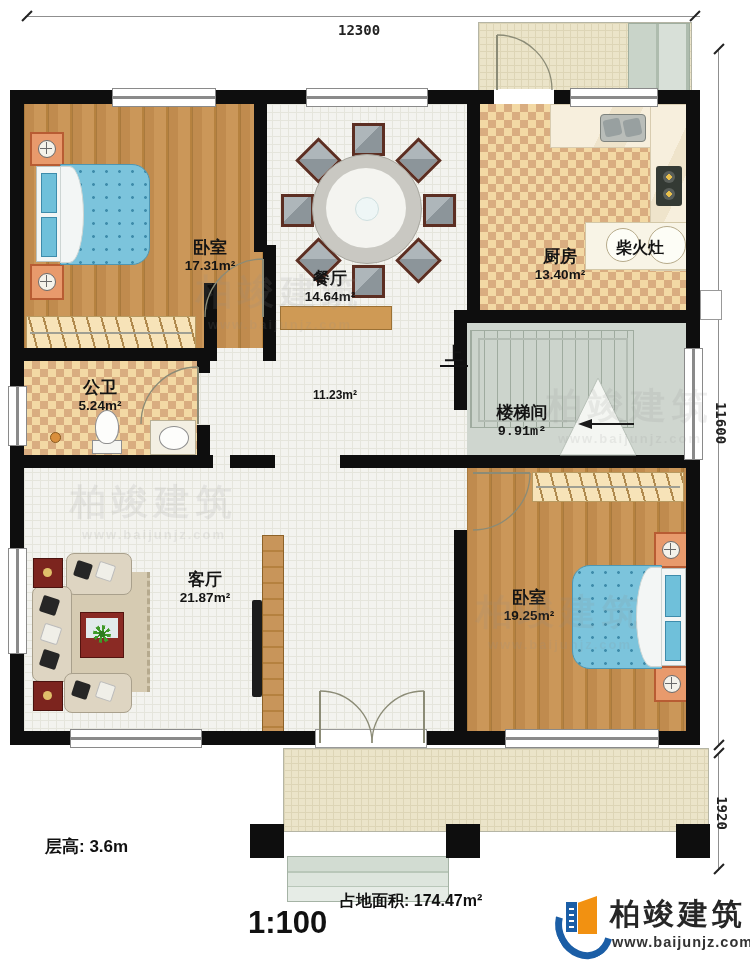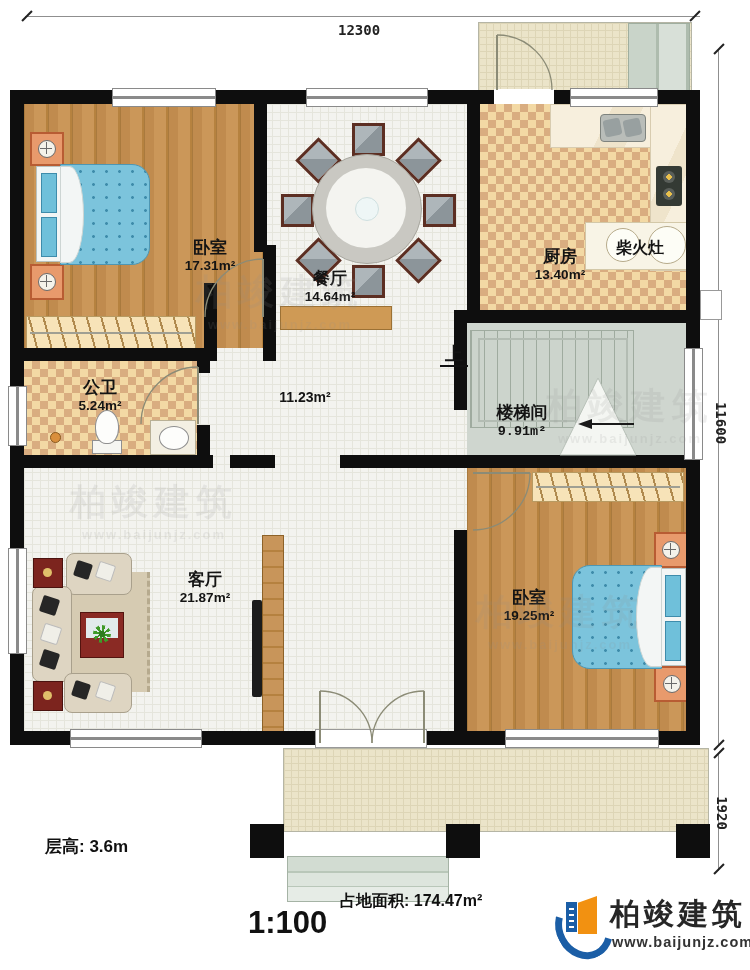--- a/index.html
+++ b/index.html
@@ -242,21 +242,21 @@
   </div>
   <div class="rlabel" style="left:500px;top:247px;width:120px;">
     <div class="rname">厨房</div>
       <div class="rarea">13.40m²</div>
   </div>
   <div class="rlabel" style="left:50px;top:378px;width:100px;">
     <div class="rname">公卫</div>
       <div class="rarea">5.24m²</div>
   </div>
   <div class="rlabel" style="left:253px;top:389px;width:104px;">
-    <div class="rarea" style="font-size:14px;">11.23m²</div>
+    <div class="rarea" style="font-size:12px;text-align:right;">11.23m²</div>
   </div>
   <div class="rlabel" style="left:462px;top:404px;width:120px;font-family:Liberation Mono, monospace;">
     <div class="rname">楼梯间</div>
       <div class="rarea">9.91m²</div>
   </div>
   <div class="rlabel" style="left:145px;top:570px;width:120px;">
     <div class="rname">客厅</div>
       <div class="rarea">21.87m²</div>
   </div>
   <div class="rlabel" style="left:469px;top:588px;width:120px;">

